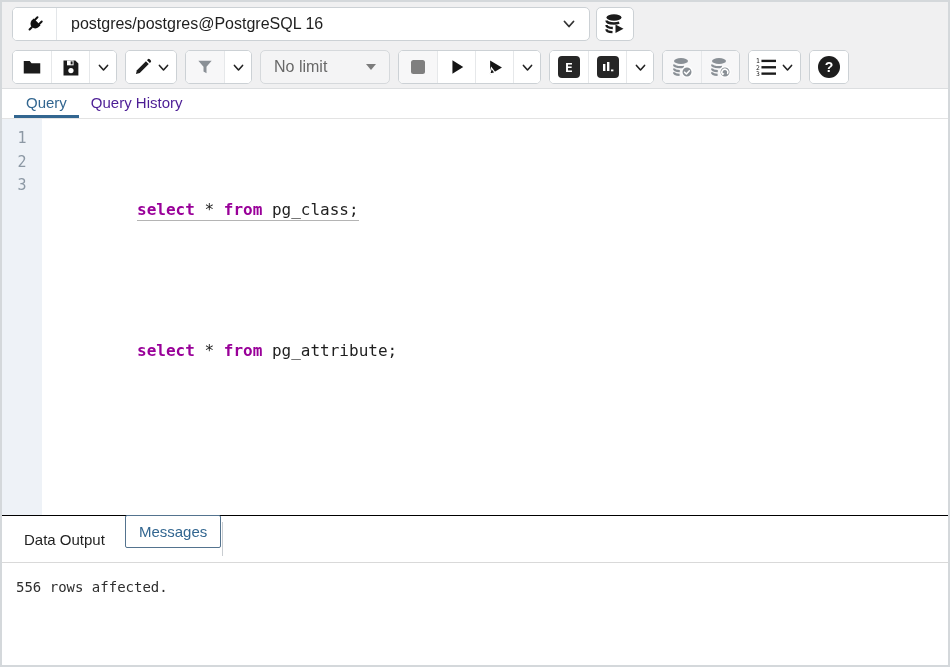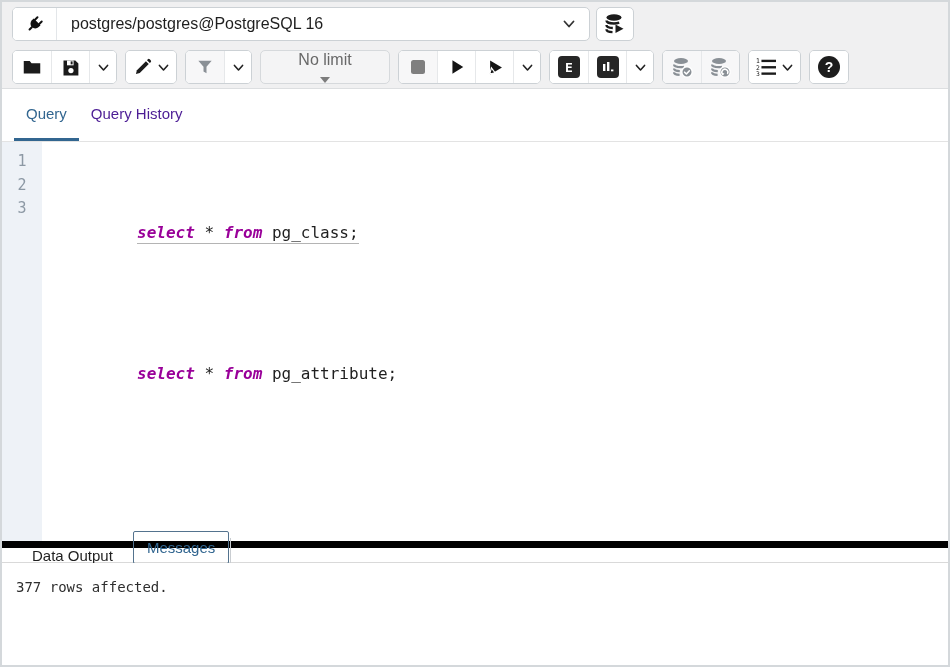--- a/index.html
+++ b/index.html
@@ -61,41 +61,41 @@
   }
   .tb-btn + .tb-btn { border-left:1px solid #e6e8ea; }
   .tb-btn.narrow { min-width:27px; padding:0 4px; }
   .tb-btn.combo { gap:4px; min-width:50px; }
   .tb-btn.disabled { background:#f7f7f8; cursor:default; }
   .limit-select {
     height:34px; width:130px;
     display:flex; align-items:center; justify-content:space-between;
     padding:0 13px; background:#f4f4f5;
     border:1px solid #d6d9dc; border-radius:5px;
-    color:#686868; font-size:16px; cursor:pointer;flex-direction:column;
+    color:#686868; font-size:16px; cursor:pointer;
   }
   .tri-down {
     width:0; height:0; border-left:5px solid transparent;
     border-right:5px solid transparent; border-top:6px solid #7c7c7c;
   }
   .badge-rect {
     width:22px; height:22px; border-radius:4px; background:#262626;
     display:flex; align-items:center; justify-content:center;
     color:#fff; font-weight:bold; font-size:13px;
     font-family:"DejaVu Sans Mono", monospace;
   }
   .help-circle {
     width:22px; height:22px; border-radius:50%; background:#1d1d1d;
     display:flex; align-items:center; justify-content:center;
     color:#fff; font-weight:bold; font-size:14px;
   }
 
   
   .tab-bar {
-    height:53px; background:#fff; border-bottom:1px solid #e3e3e3;
+    height:30px; background:#fff; border-bottom:1px solid #e3e3e3;
     display:flex; align-items:stretch; padding-left:12px; flex:0 0 auto;
   }
   .tab {
     display:flex; align-items:center; padding:0 12px;
     font-size:15px; color:#4c1d95; cursor:pointer;
     border-bottom:3px solid transparent;
   }
   .tab.active { color:#326690; border-bottom-color:#326690; }
 
   
@@ -105,28 +105,28 @@
     padding-top:8px; text-align:center;
     font-family:"DejaVu Sans Mono", monospace;
     font-size:15px; color:#8c98a4; line-height:23.5px;
   }
   .code-area {
     flex:1; padding:8px 0 0 18px; cursor:text;
     font-family:"DejaVu Sans Mono", monospace;
     font-size:16px; color:#1f1f1f; line-height:23.5px; white-space:pre;
   }
   .code-line { height:23.5px; }
-  .kw { color:#990099; font-weight:bold;font-style:italic; }
+  .kw { color:#990099; font-weight:bold; }
   .executed { border-bottom:1px solid #b4b4b4; display:inline-block; line-height:21px; }
 
   
   .bottom-tabs {
-    height:22px; flex:0 0 auto; background:#fff;
-    border-top:7px solid #000000; border-bottom:1px solid #d9d9d9;
-    display:flex; align-items:center; padding-left:18px;
+    height:48px; flex:0 0 auto; background:#fff;
+    border-top:1px solid #000000; border-bottom:1px solid #d9d9d9;
+    display:flex; align-items:center; padding-left:10px;
     font-size:15px;
   }
   .btab { padding:8px 12px; color:#1f1f1f; cursor:pointer; }
   .btab.selected {
     color:#326690; border:1px solid #54738e; border-radius:2px;
     margin:0 1px 16px 8px; padding:7px 13px;
   }
   .btab-divider { width:1px; height:34px; background:#c9cdd1; margin-right:8px; }
 
   
@@ -387,16 +387,16 @@
     <div class="btab">
       <span>Data Output</span>
     </div>
     <div class="btab selected">
       <span>Messages</span>
     </div>
     <div class="btab-divider"></div>
   </div>
 
   <div class="messages-panel">
-    <div>377 rows affected.</div>
+    <div>556 rows affected.</div>
   </div>
 
 </div>
 
 </body></html>

